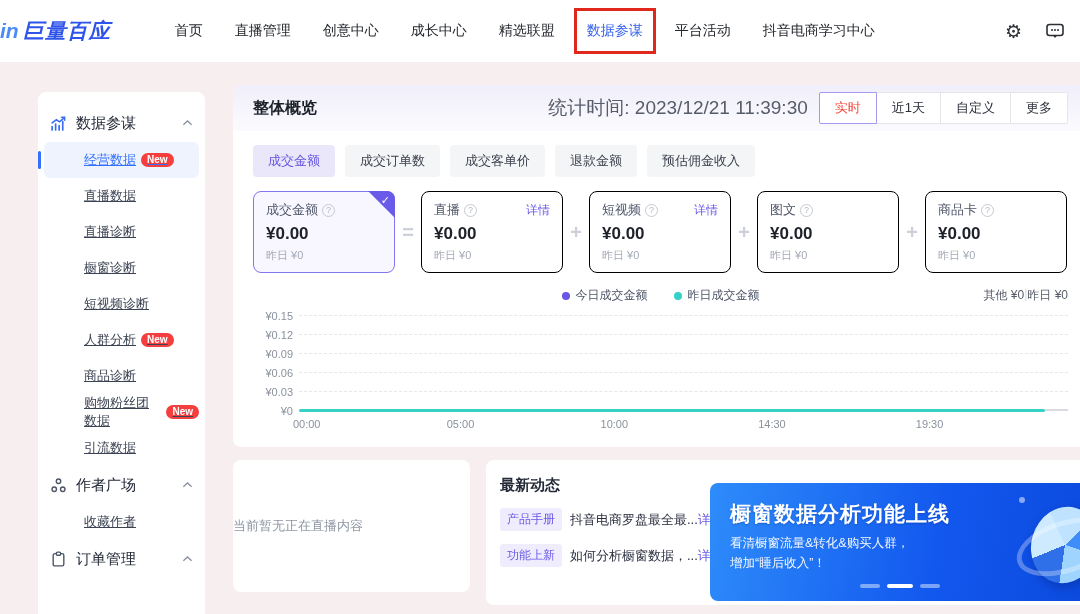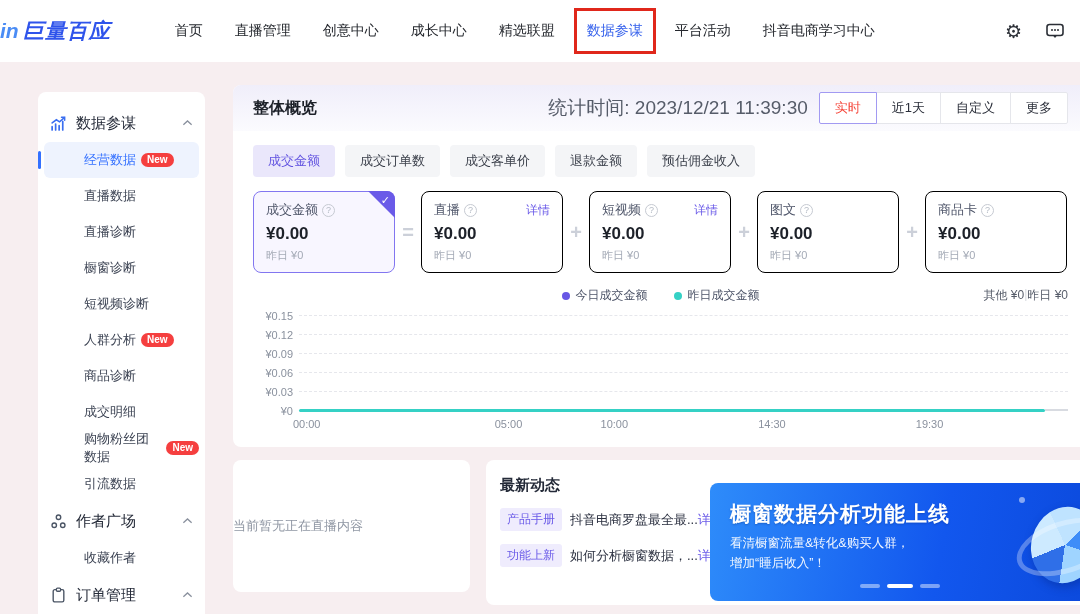--- a/index.html
+++ b/index.html
@@ -16,21 +16,21 @@
   .nav-item.active { color:#3662ec; }
   .red-annotation { position:absolute; left:-13px; right:-13px; top:-14px; bottom:-14px; border:3px solid #e0271b; pointer-events:none; }
   .nav-icons { margin-left:auto; display:flex; align-items:center; gap:22px; padding-right:14px; }
   .gear { font-size:19px; color:#2b2f36; cursor:pointer; line-height:1; }
   .chat-icon { cursor:pointer; display:block; }
 
   
   .sidebar { position:absolute; left:38px; top:92px; width:167px; height:522px; background:#fff; border-radius:8px 8px 0 0; padding-top:12px; overflow:hidden; }
   .side-section { display:flex; align-items:center; gap:9px; height:38px; padding:0 12px 0 12px; cursor:pointer; }
   .side-section .s-label { flex:1; font-size:15px; color:#242a38; }
-  .side-item { display:flex; align-items:center; height:36px; padding-left:40px; font-size:13px; color:#3c4353; cursor:pointer; position:relative; margin:0 6px; border-radius:6px; }
+  .side-item { display:flex; align-items:center; height:36px; padding-left:40px; font-size:13px; color:#3c4353; cursor:pointer; position:relative; margin:0 6px; border-radius:6px;text-decoration:underline; }
   .side-item.active { background:#eef3fe; color:#3370ff; }
   .side-item.active .bar { position:absolute; left:-6px; top:9px; width:3px; height:18px; background:#3370ff; border-radius:2px; }
   .badge { background:#f53f3f; color:#fff; font-size:10px; line-height:14px; padding:0 6px; border-radius:8px; margin-left:5px; font-weight:700; }
 
   
   .main-panel { position:absolute; left:233px; top:85px; width:855px; height:362px; background:#fff; border-radius:8px; overflow:hidden; }
   .panel-head { height:46px; display:flex; align-items:center; padding:0 20px; background:linear-gradient(180deg,#f0eefa 0%,#fbfbfe 100%); }
   .panel-title { font-size:16px; font-weight:700; color:#1d2129; }
   .head-right { margin-left:auto; display:flex; align-items:center; gap:12px; }
   .stat-time { font-size:19px; color:#565c69; }
@@ -162,23 +162,20 @@
     <span>短视频诊断</span>
   </div>
   <div class="side-item">
     <span>人群分析</span>
     <span class="badge">New</span>
   </div>
   <div class="side-item">
     <span>商品诊断</span>
   </div>
   <div class="side-item">
-    <span>成交明细</span>
-  </div>
-  <div class="side-item">
     <span>购物粉丝团数据</span>
     <span class="badge">New</span>
   </div>
   <div class="side-item">
     <span>引流数据</span>
   </div>
 
   <div class="side-section">
     <svg width="17" height="17" viewBox="0 0 16 16">
       <circle cx="8" cy="4" r="2.1" stroke="#4b5565" stroke-width="1.3" fill="none"></circle>
@@ -325,21 +322,21 @@
           <span class="ylab">¥0.03</span>
         </div>
       <div class="gridline" style="top:95px;">
           <span class="ylab">¥0</span>
         </div>
       <div class="zero-line"></div>
       <div class="zero-tail"></div>
     </div>
     <div class="xlabels">
       <span class="xlab" style="left:1%;">00:00</span>
-      <span class="xlab" style="left:21%;margin-left:48px;">05:00</span>
+      <span class="xlab" style="left:21%;">05:00</span>
       <span class="xlab" style="left:41%;">10:00</span>
       <span class="xlab" style="left:61.5%;">14:30</span>
       <span class="xlab" style="left:82%;">19:30</span>
     </div>
   </div>
 </div>
 
 <div class="live-card">
   <span>当前暂无正在直播内容</span>
 </div>

